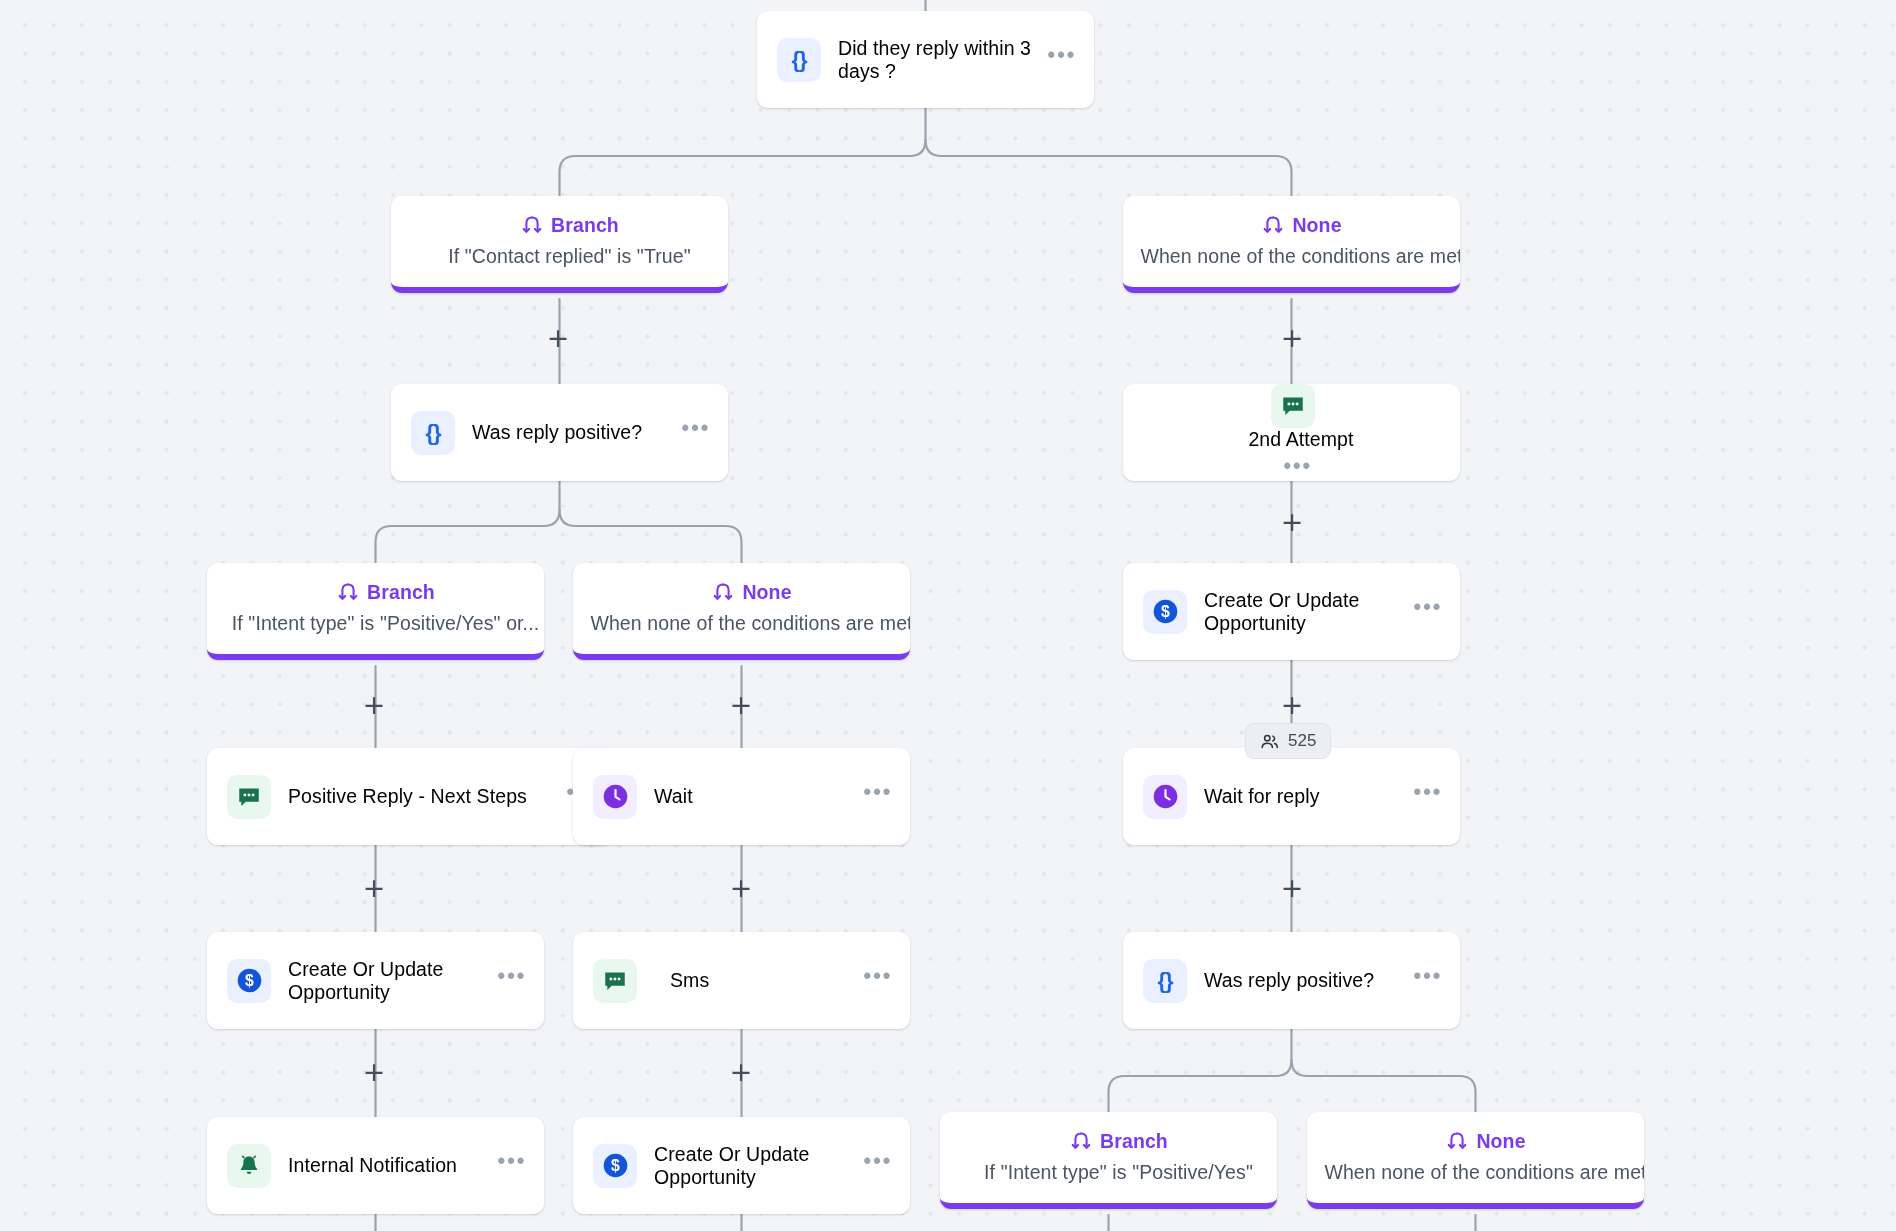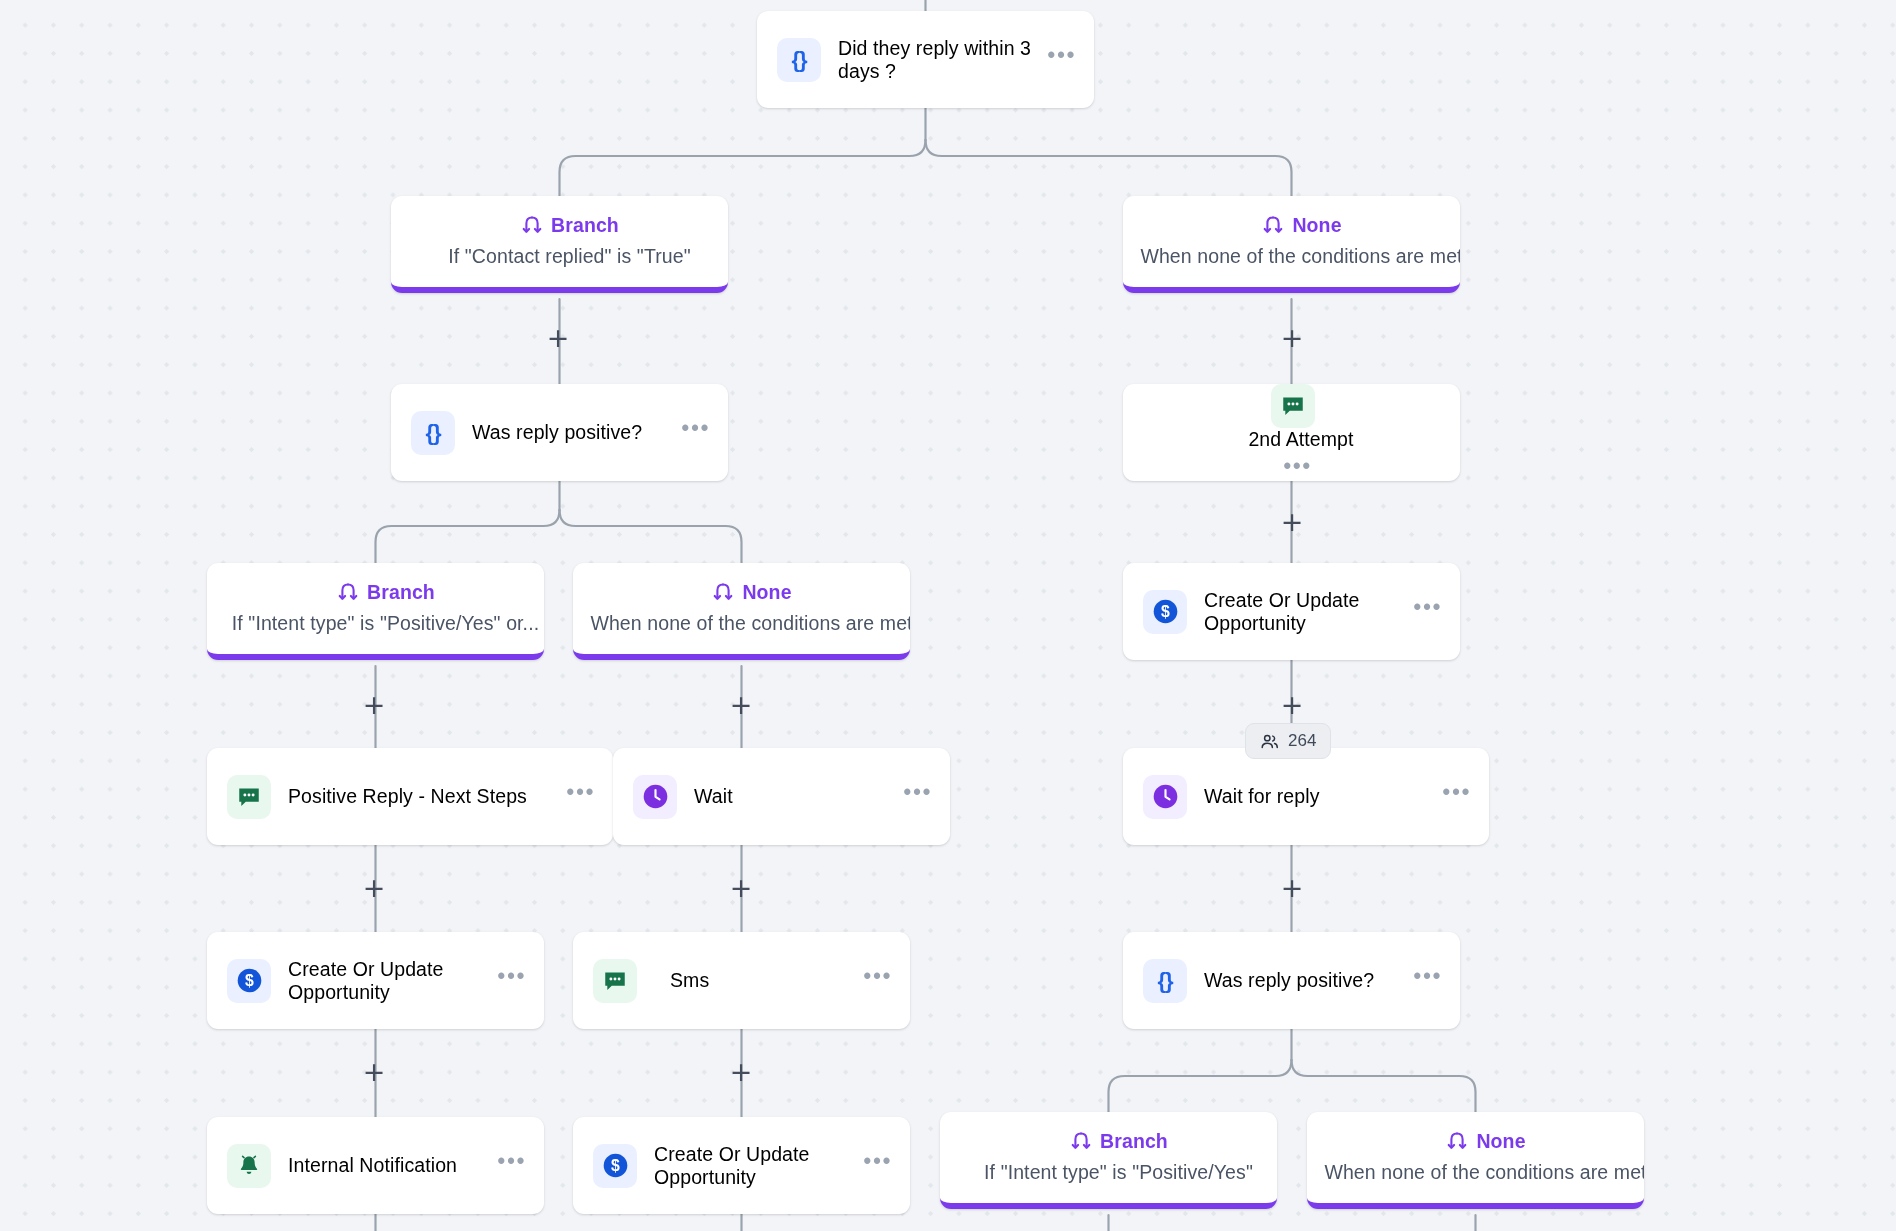--- a/index.html
+++ b/index.html
@@ -270,31 +270,31 @@
           <svg width="26" height="26" viewBox="0 0 24 24">
             <path d="M3 4.2h18v12.2h-12l-4.1 3.9v-3.9H3z" fill="#17734a"></path>
             <circle cx="8.2" cy="10.2" r="1.35" fill="#ffffff"></circle>
             <circle cx="12" cy="10.2" r="1.35" fill="#ffffff"></circle>
             <circle cx="15.8" cy="10.2" r="1.35" fill="#ffffff"></circle>
           </svg>
         </div>
         <div class="node-title">Positive Reply - Next Steps</div>
         <div class="dots-menu">•••</div>
       </div>
-      <div class="node action" style="left: 573px; top: 748px; width: 337px; height: 97px; margin-left: 40px;">
+      <div class="node action" style="left: 573px; top: 748px; width: 337px; height: 97px;">
         <div class="icon-box purple">
           <svg width="27" height="27" viewBox="0 0 24 24">
             <circle cx="12" cy="12" r="10.5" fill="#7c2fe0"></circle>
             <path d="M12 6.2v6.1l3.6 2.3" stroke="#ffffff" stroke-width="1.9" fill="none" stroke-linecap="round" stroke-linejoin="round"></path>
           </svg>
         </div>
         <div class="node-title">Wait</div>
         <div class="dots-menu">•••</div>
       </div>
-      <div class="node action" style="left: 1123px; top: 748px; width: 366px; height: 97px;">
+      <div class="node action" style="left: 1123px; top: 748px; width: 337px; height: 97px;">
         <div class="icon-box purple">
           <svg width="27" height="27" viewBox="0 0 24 24">
             <circle cx="12" cy="12" r="10.5" fill="#7c2fe0"></circle>
             <path d="M12 6.2v6.1l3.6 2.3" stroke="#ffffff" stroke-width="1.9" fill="none" stroke-linecap="round" stroke-linejoin="round"></path>
           </svg>
         </div>
         <div class="node-title">Wait for reply</div>
         <div class="dots-menu">•••</div>
       </div>
       <div class="node action" style="left: 207px; top: 932px; width: 337px; height: 97px;">
@@ -386,17 +386,17 @@
       <div class="plus" style="left: 741px; top: 1072px;">+</div>
     </div>
   <div id="badge-layer">
       <div class="count-badge" style="left: 1245px; top: 723px;">
         <span style="line-height: 0;"><svg width="19" height="19" viewBox="0 0 24 24" fill="none" stroke="#2b3442" stroke-width="1.9" stroke-linecap="round" stroke-linejoin="round">
             <circle cx="9.2" cy="7.8" r="3.4"></circle>
             <path d="M2.8 19.6c0-3.4 2.9-5.4 6.4-5.4s6.4 2 6.4 5.4"></path>
             <path d="M16.2 5.2a3.2 3.2 0 0 1 0 6.1"></path>
             <path d="M18.4 14.6c2.1.5 3.4 2.3 3.4 5"></path>
           </svg></span>
-        <span>264</span>
+        <span>525</span>
       </div>
     </div>
 
 </div>
 
 </body></html>

